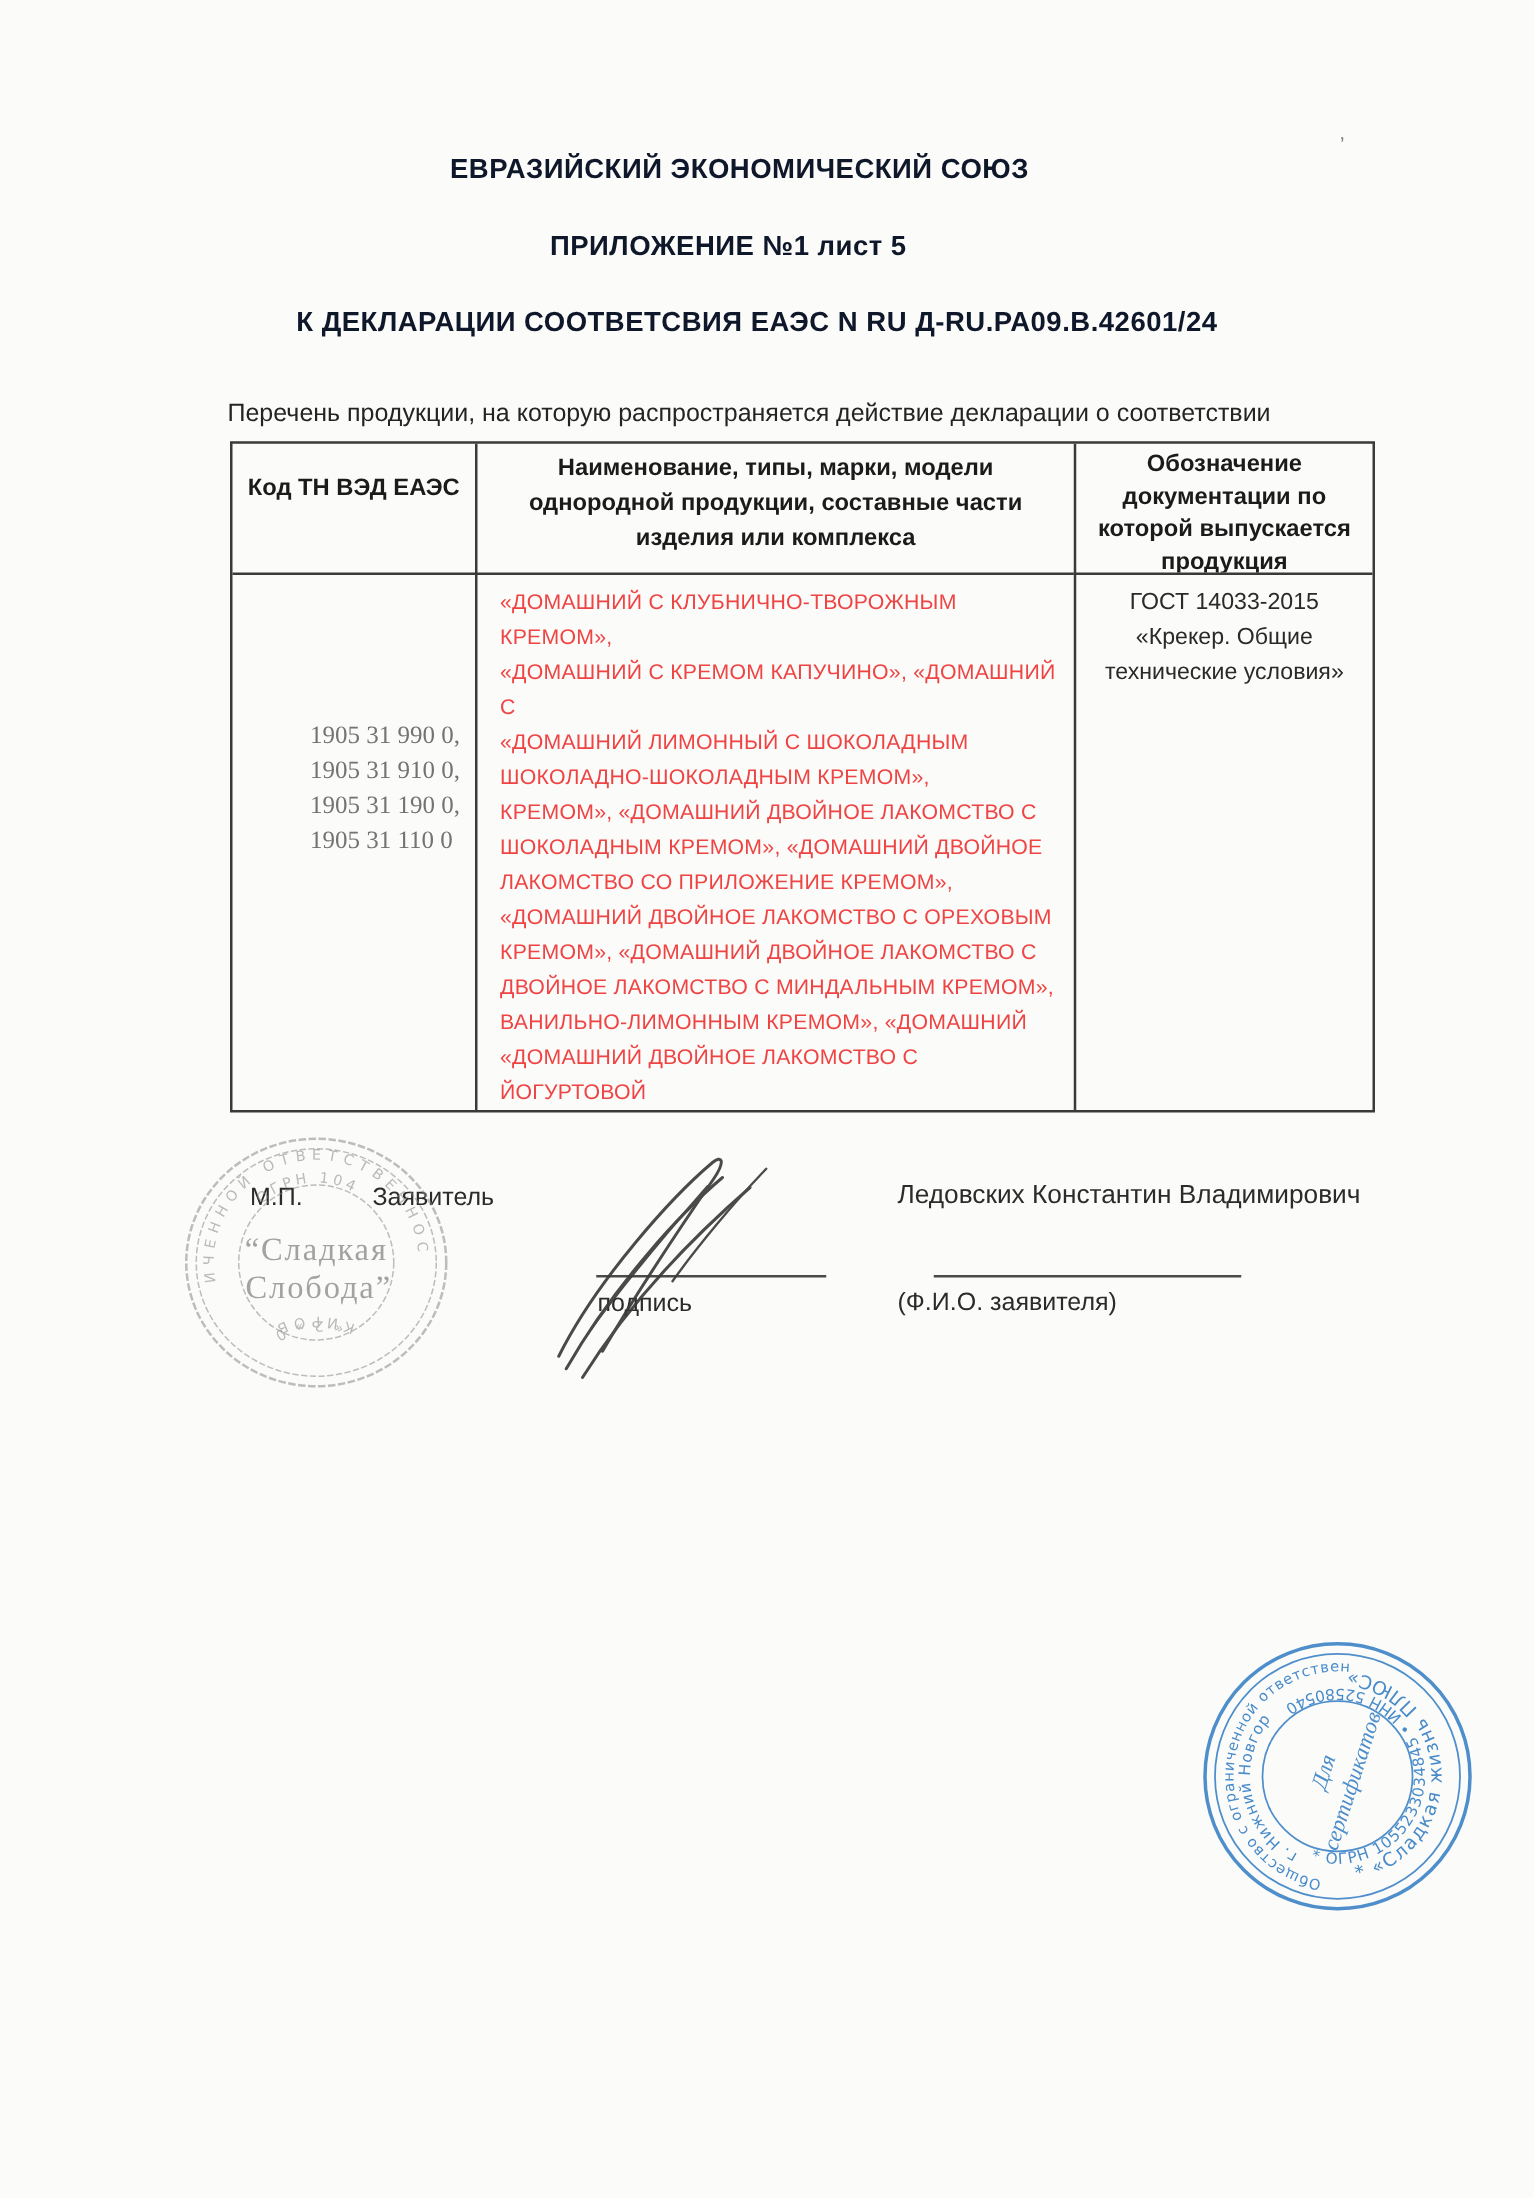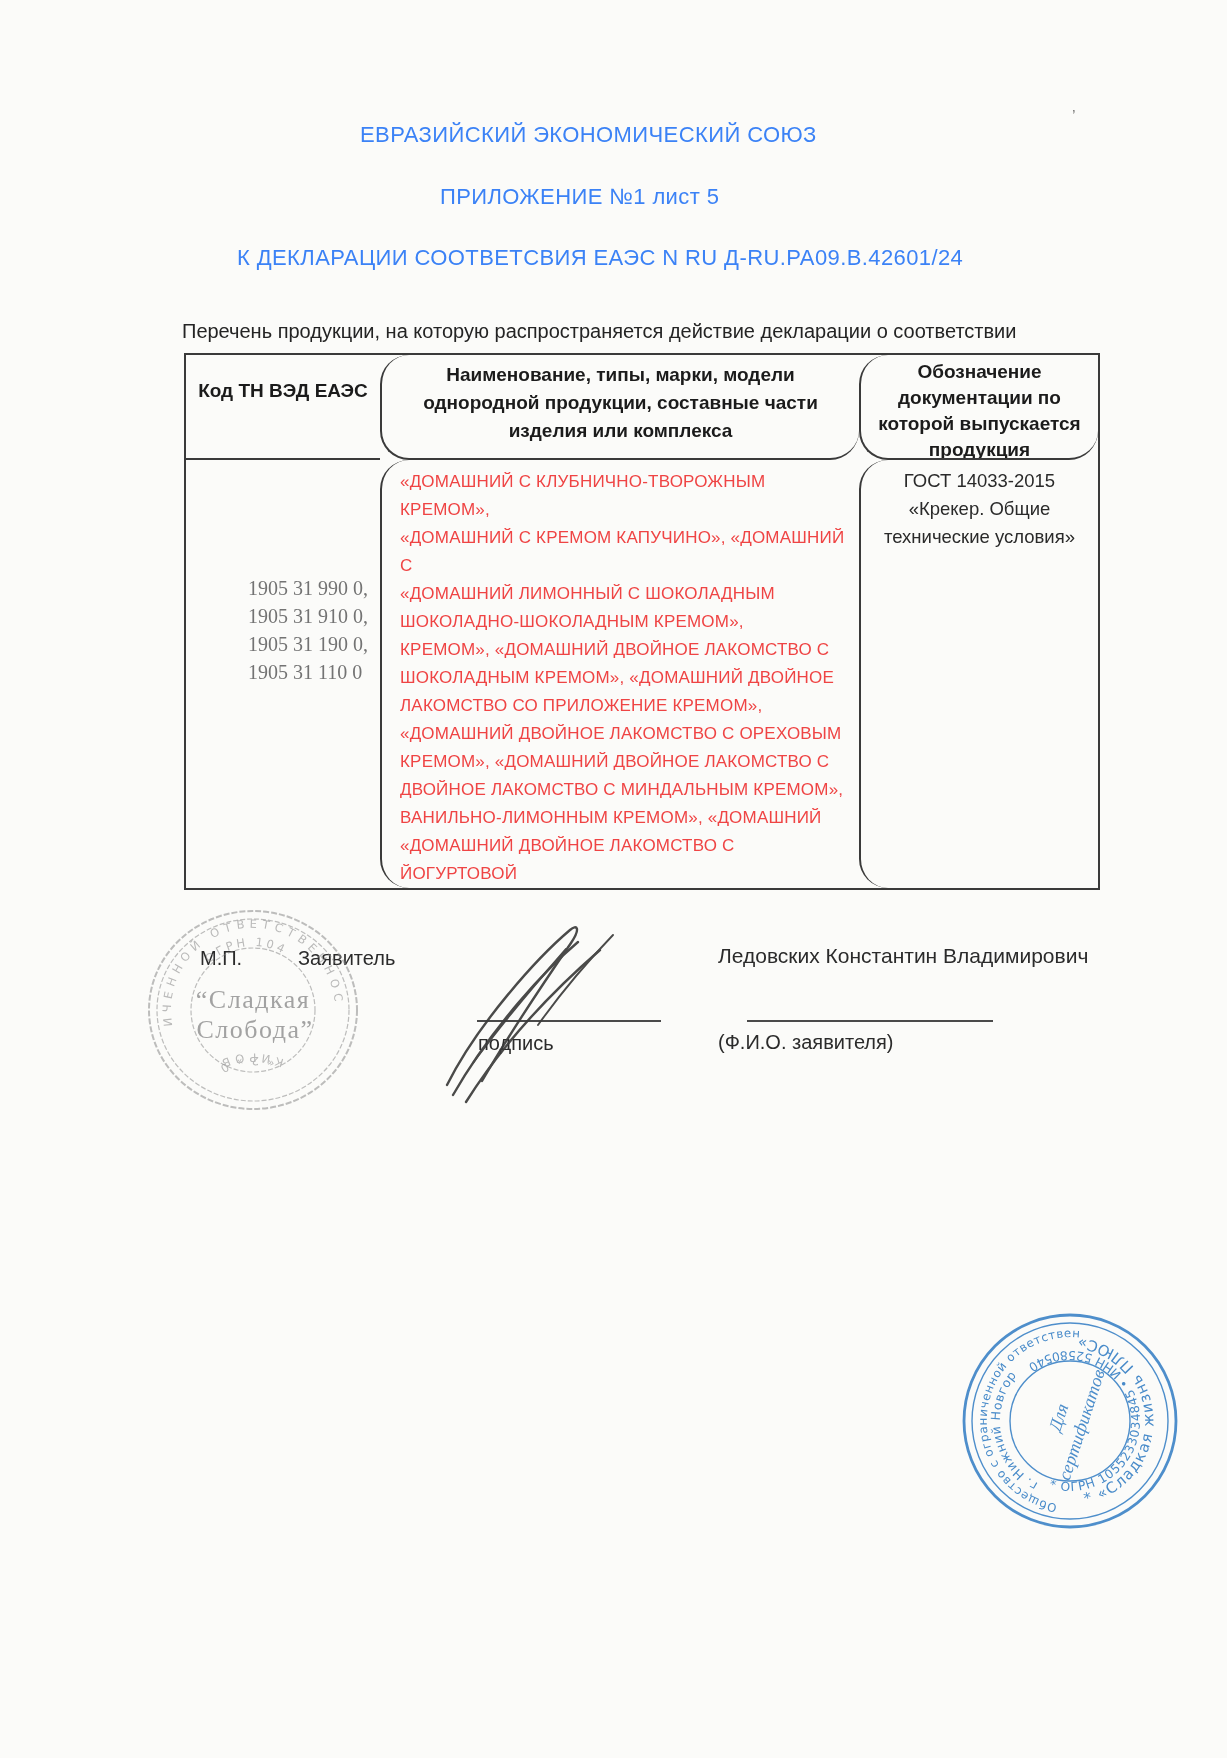--- a/index.html
+++ b/index.html
@@ -11,38 +11,38 @@
   body{
     width:1227px;height:1758px;
     background:#fbfbf9;
     font-family:"Liberation Sans",sans-serif;
     color:var(--ink);
     position:relative;
     overflow:hidden;
   }
   .page{position:absolute;inset:0;}
   .abs{position:absolute;}
-  .h-bold{font-weight:normal;color:#3b82f6;}
+  .h-bold{font-weight:bold;color:#0f172a;}
   .title{font-size:22px;letter-spacing:.4px;}
   .intro{font-size:20px;color:#242424;margin-top:16px;}
   .stray{font-size:16px;color:#444;opacity:.7;}
 
   
   .ptable{
     left:184px;top:353px;width:916px;height:537px;
     border:2px solid var(--line);
     display:grid;
     grid-template-columns:194px 479px 239px;
     grid-template-rows:105px 1fr;
     background:transparent;
   }
   .cell{overflow:hidden;}
   .thead{border-bottom:2px solid var(--line);font-weight:bold;color:#1b1b1b;
          text-align:center;font-size:19px;line-height:26px;padding-top:6px;}
-  .cleft{border-left:2px solid var(--line);border-radius:29px;}
+  .cleft{border-left:2px solid var(--line);}
   .codes-cell{padding:114px 10px 0 14px;
     font-family:"Liberation Serif",serif;font-size:20px;line-height:28px;color:#737373;margin-left:48px;}
   .products-cell{padding:8px 12px 0 18px;font-size:17px;line-height:28px;
     color:#ef4444;letter-spacing:.2px;}
   .standard-cell{padding:7px 14px 0 14px;text-align:center;font-size:18.5px;line-height:28px;color:#2a2a2a;}
 
   
   .lbl{font-size:20px;color:#2b2b2b;}
   .rule{border-top:2px solid #4a4a4a;height:0;}
 

